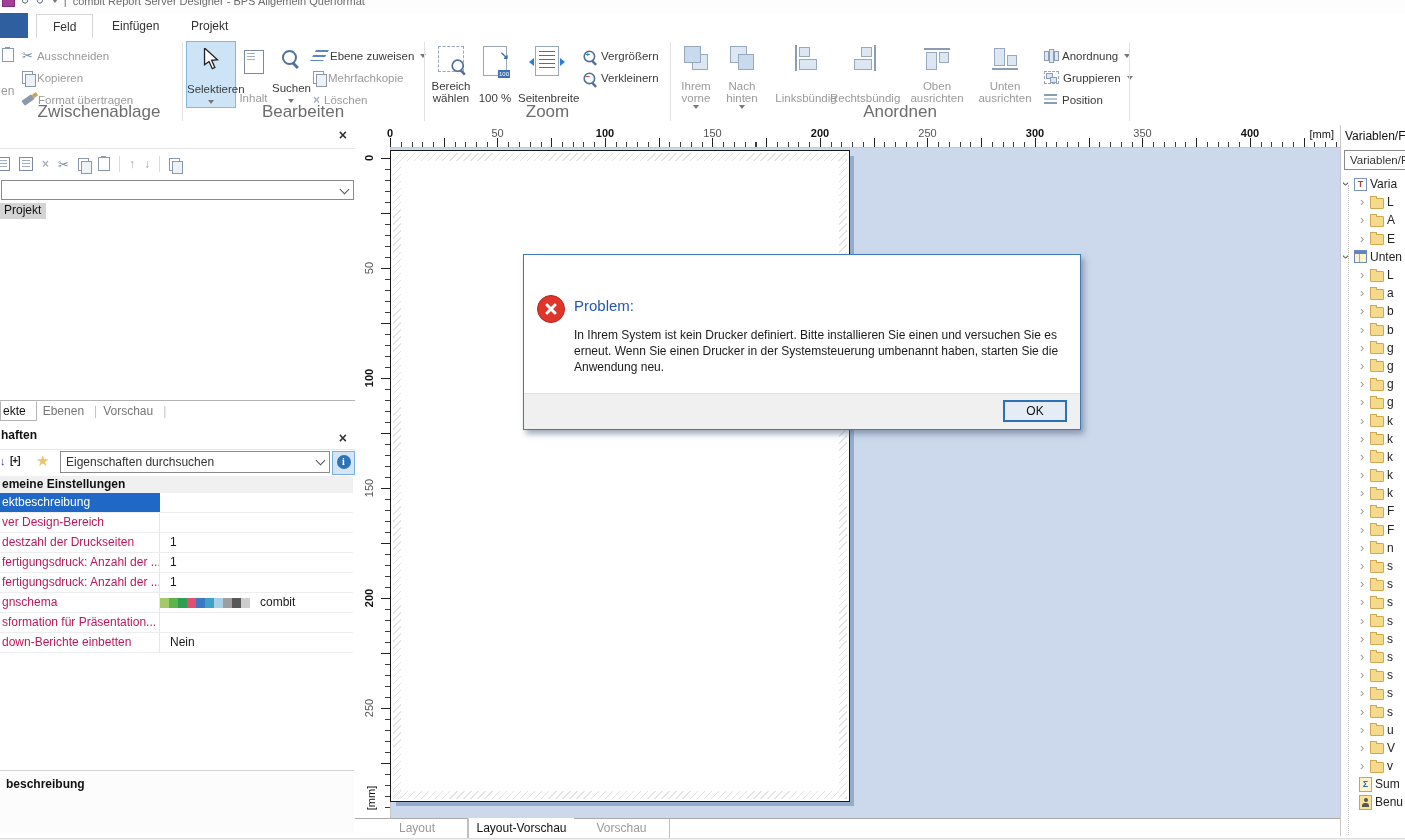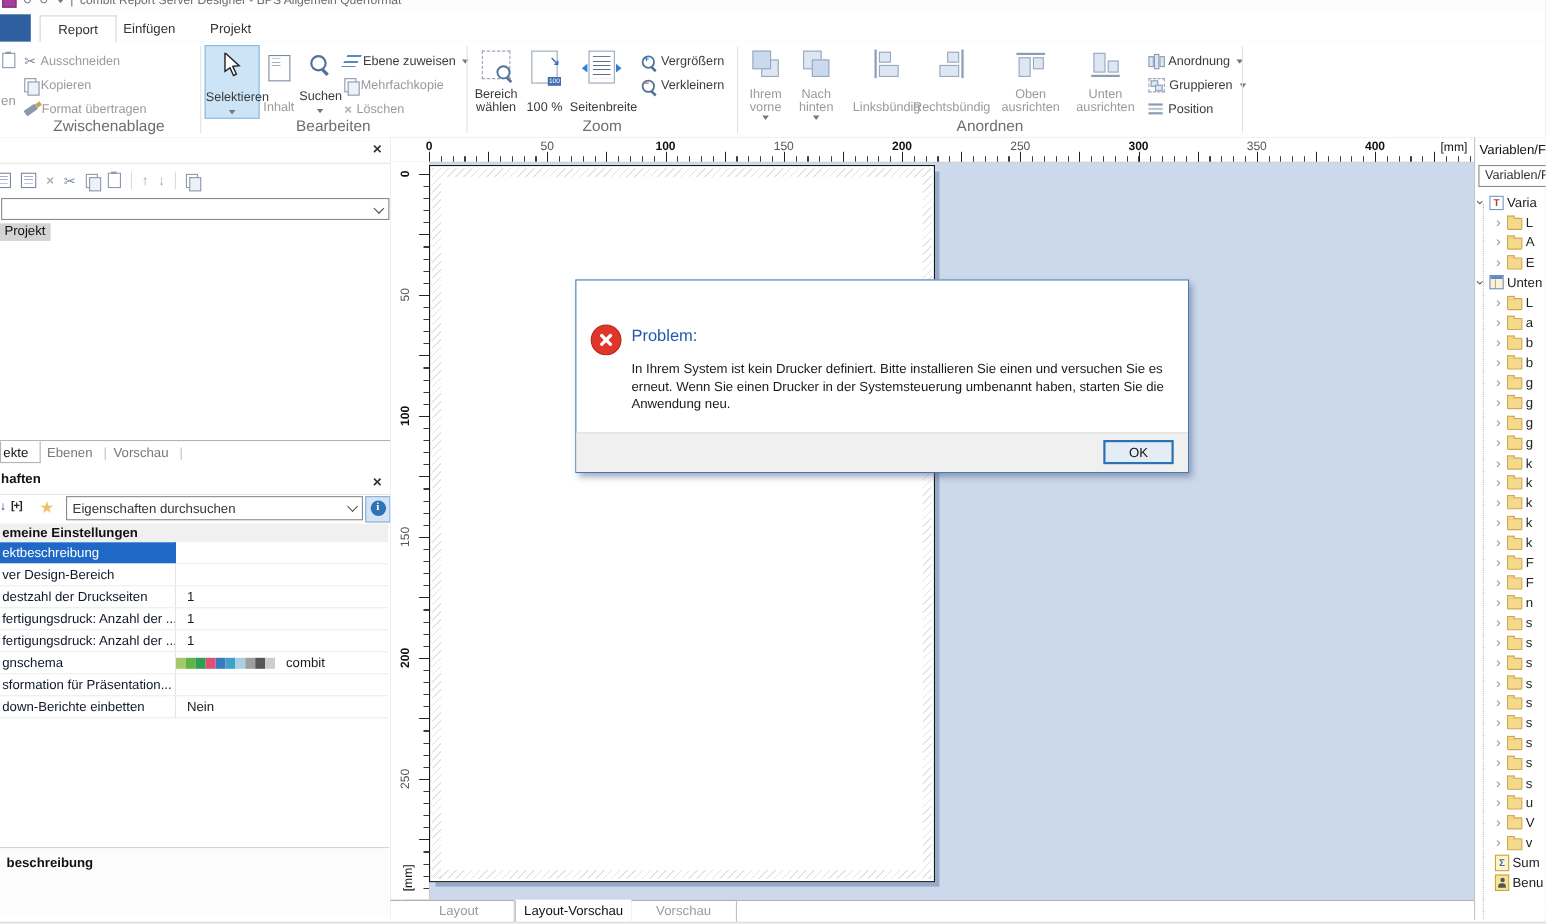--- a/index.html
+++ b/index.html
@@ -17,21 +17,21 @@
   
   #tabrow{left:0;top:13px;width:1405px;height:25px;background:#fff;border-bottom:1px solid #e3e3e3;}
   .filebtn{position:absolute;left:0;top:0;width:28px;height:25px;background:#2f5f9e;}
   .rtab{position:absolute;top:1px;height:24px;line-height:24px;padding:0 16px;color:#333;}
   .rtab.active{background:#fff;border:1px solid #d5d5d5;border-bottom:none;height:25px;}
 
   
   #ribbon{left:0;top:38px;width:1405px;height:87px;background:#fff;border-bottom:1px solid #dcdcdc;}
   .gsep{position:absolute;top:4px;bottom:4px;width:1px;background:#e2e2e2;}
   .group{position:absolute;top:4px;height:80px;}
-  .glabel{position:absolute;bottom:0;left:0;right:0;text-align:center;color:#6d6d6d;font-size:14px;}
+  .glabel{position:absolute;bottom:0;left:0;right:0;text-align:center;color:#6d6d6d;font-size:17px;}
   .dim{color:#9a9a9a;}
   .smallitem{display:flex;align-items:center;gap:4px;height:21px;font-size:11.5px;white-space:nowrap;}
   .bigbtn{position:absolute;top:0;height:64px;text-align:center;font-size:11.5px;}
   .bigbtn .cap{position:absolute;left:0;right:0;bottom:2px;line-height:12px;white-space:normal;}
   .bigbtn .cap1{position:absolute;left:0;right:0;bottom:12px;line-height:12px;}
   .bigbtn.sel{background:#cde4f7;border:1px solid #84b8e0;top:-1px;height:65px;}
   .dd{display:inline-block;width:0;height:0;border-left:3px solid transparent;border-right:3px solid transparent;border-top:4px solid #777;vertical-align:middle;margin-left:2px;}
   .dd.c{position:absolute;left:50%;margin-left:-3px;bottom:3px;}
 
   
@@ -112,21 +112,21 @@
   .sorticon{position:absolute;left:0;top:4px;width:5px;height:13px;overflow:hidden;color:#27408b;font-weight:bold;font-size:11px;}
   .plusico{position:absolute;left:10px;top:4px;font-size:10px;font-weight:bold;color:#222;letter-spacing:-1px;}
   .starico{position:absolute;left:36px;top:1px;color:#ecc36b;font-size:15px;}
   #propsearch{position:absolute;left:60px;top:0;width:268px;height:20px;border:1px solid #8a8a8a;background:#fff;}
   #propsearch input{position:absolute;left:3px;top:2px;width:240px;border:none;outline:none;font:12px "Liberation Sans",sans-serif;color:#333;background:transparent;}
   #infobtn{position:absolute;left:332px;top:0;width:21px;height:22px;background:#d5e5f5;border:1px solid #7ab0dd;text-align:center;}
   .infoglyph{display:inline-block;margin-top:3px;width:14px;height:14px;border-radius:50%;background:#2e74b5;color:#fff;font-size:10px;font-weight:bold;line-height:14px;font-family:"Liberation Serif",serif;}
   #propsection{position:absolute;left:0;right:2px;top:351px;height:17px;background:#f0f0f0;font-weight:bold;color:#111;padding-left:2px;line-height:17px;}
   #proprows{position:absolute;left:0;right:2px;top:368px;}
   .prow{position:relative;height:19px;line-height:19px;border-bottom:1px solid #ededed;}
-  .plabel{position:absolute;left:0;top:0;bottom:0;width:157px;padding-left:2px;border-right:1px solid #e5e5e5;overflow:hidden;white-space:nowrap;color:#0f172a;}
+  .plabel{position:absolute;left:0;top:0;bottom:0;width:157px;padding-left:2px;border-right:1px solid #e5e5e5;overflow:hidden;white-space:nowrap;color:#be185d;}
   .pvalue{position:absolute;left:160px;right:0;top:0;bottom:0;color:#1a1a1a;white-space:nowrap;}
   .prow.sel .plabel{background:#1f68c5;color:#fff;border-right-color:#1f68c5;}
   .swl .sw{display:inline-block;width:9px;height:10px;margin-right:0;vertical-align:middle;}
   .swl{margin-right:10px;}
   #propdesc{position:absolute;left:0;right:1px;top:645px;bottom:3px;background:#fcfcfc;border-top:1px solid #d4d4d4;padding:6px 6px;}
   #propdesc .dt{font-weight:bold;color:#111;}
   #propdesc .db{margin-top:3px;color:#3c3c3c;}
 
   
   #canvasarea{left:355px;top:125px;width:985px;height:693px;background:#ccd8eb;border-right:1px solid #b9b9b9;}
@@ -202,21 +202,21 @@
     <span class="qat">↺</span>
     <span class="qat">↻</span>
     <span class="dd"></span>
     <span>|</span>
     <span>combit Report Server Designer - BPS Allgemein Querformat</span>
   </div>
 </div>
 
 <div class="abs" id="tabrow">
   <div class="filebtn"></div>
-  <div class="rtab active" style="left:36px;">Report</div>
+  <div class="rtab active" style="left:36px;">Feld</div>
   <div class="rtab" style="left:96px;">Einfügen</div>
   <div class="rtab" style="left:175px;">Projekt</div>
 </div>
 
 <div class="abs" id="ribbon">
 
   <div class="group" style="left:0;width:16px;overflow:hidden;">
     <span class="mini ic-paste" style="position:absolute;left:2px;top:6px;"></span>
     <span class="dim" style="position:absolute;left:1px;top:42px;">en</span>
   </div>

